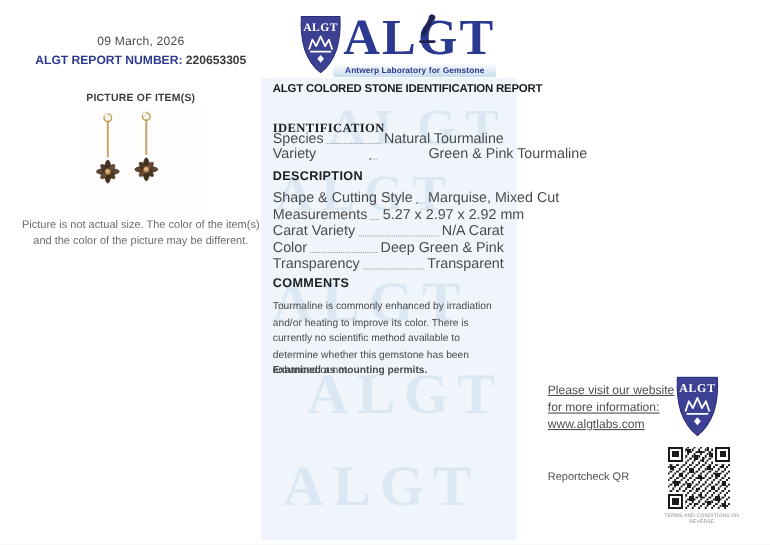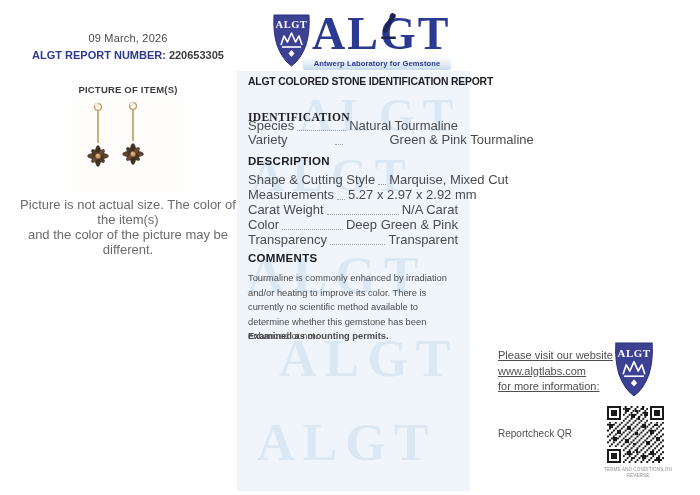--- a/index.html
+++ b/index.html
@@ -8,21 +8,21 @@
           outline:1px solid #e2e2e2; }
 
   
   #left-panel { position:absolute; left:14px; top:0; width:228px; height:495px; text-align:center; }
   .date-line { position:absolute; left:0; top:32px; width:228px; font-size:11px; color:#4a4a4a; letter-spacing:.2px; }
   .report-line { position:absolute; left:-14px; top:49px; width:256px; font-size:11px; font-weight:bold; }
   .report-label { color:#2b3990; }
   .report-number { color:#3a3a3c; margin-left:3px; }
   .pic-heading { position:absolute; left:0; top:84px; width:228px; font-size:9.5px; font-weight:bold; color:#3c3c3e; letter-spacing:.2px; }
   #item-photo { position:absolute; left:58px; top:98px; width:112px; height:96px; }
-  .disclaimer { position:absolute; left:-4px; top:197px; width:236px; font-size:13px; color:#6c6c6e; line-height:15px; }
+  .disclaimer { position:absolute; left:-4px; top:197px; width:236px; font-size:10px; color:#6c6c6e; line-height:15px; }
 
   
   #logo-block { position:absolute; left:272px; top:13px; width:180px; height:60px; }
   #logo-shield-main { position:absolute; left:0; top:1px; }
   #wordmark { position:absolute; left:40px; top:-6px; font-family:"Liberation Serif", serif; font-weight:bold;
               font-size:46px; color:#2b3990; letter-spacing:2px; }
   #microscope { position:absolute; left:103px; top:-2px; }
   #logo-ribbon { position:absolute; left:31px; top:44px; width:148px; height:13px;
                  background:linear-gradient(180deg,#ffffff,#c9dcee);
                  border-radius:2px; text-align:center; font-size:7.6px; line-height:13px;
@@ -144,21 +144,21 @@
       <span class="lbl">Shape &amp; Cutting Style</span>
         <span class="leader"></span>
         <span class="val">Marquise, Mixed Cut</span>
     </div>
     <div class="row" style="top:116px;">
       <span class="lbl">Measurements</span>
         <span class="leader"></span>
         <span class="val">5.27 x 2.97 x 2.92 mm</span>
     </div>
     <div class="row" style="top:131px;">
-      <span class="lbl">Carat Weight</span>
+      <span class="lbl">Carat Variety</span>
         <span class="leader"></span>
         <span class="val">N/A Carat</span>
     </div>
     <div class="row" style="top:146px;">
       <span class="lbl">Color</span>
         <span class="leader"></span>
         <span class="val">Deep Green &amp; Pink</span>
     </div>
     <div class="row" style="top:161px;">
       <span class="lbl">Transparency</span>
@@ -166,22 +166,22 @@
         <span class="val">Transparent</span>
     </div>
 
     <div class="section-heading" style="top:181px;">COMMENTS</div>
     <div class="comments-text" style="top:200px;">Tourmaline is commonly enhanced by irradiation and/or heating to improve its color. There is currently no scientific method available to determine whether this gemstone has been enhanced or not.</div>
     <div class="comments-text" style="top:258px;font-weight:bold;">Examined as mounting permits.</div>
   </div>
 
   <div class="website-block">
     <div>Please visit our website</div>
+    <div>for more information:</div>
     <div>www.algtlabs.com</div>
-    <div>for more information:</div>
   </div>
 
   <svg id="logo-shield-small" width="50" height="56" viewBox="0 0 39 54">
     <path d="M2 1 H37 Q38 18 34 31 Q29 45 19.5 52 Q10 45 5 31 Q1 18 2 1 Z" fill="#3d4194" stroke="#2b2f7a" stroke-width="1"></path>
     <text x="19.5" y="14" font-family="Liberation Serif, serif" font-weight="bold" font-size="10.5" fill="#ffffff" text-anchor="middle" letter-spacing="0.5">ALGT</text>
     <path d="M9 31 L12 22 L15.5 28 L19.5 19 L23.5 28 L27 22 L30 31" fill="none" stroke="#ffffff" stroke-width="1.6" stroke-linejoin="round"></path>
     <path d="M10 33 H29" stroke="#ffffff" stroke-width="1.6"></path>
     <path d="M19.5 36 L22.5 39.5 L19.5 43 L16.5 39.5 Z" fill="#ffffff"></path>
   </svg>
 

